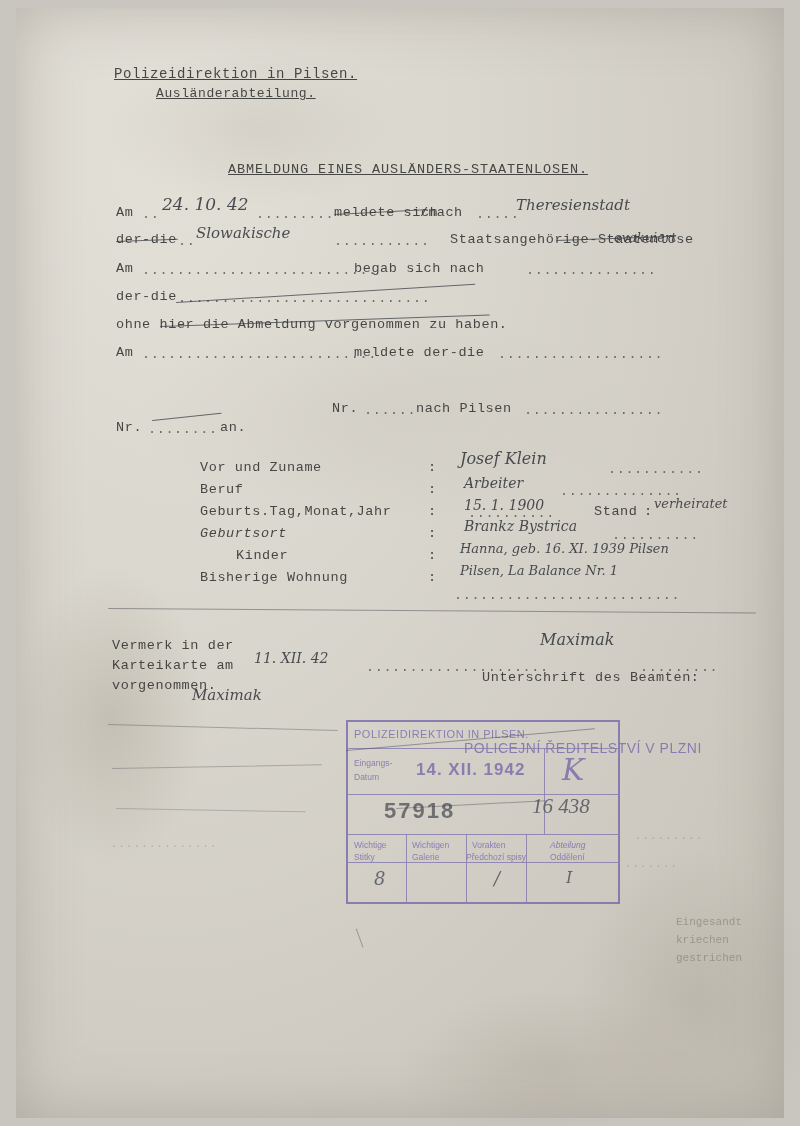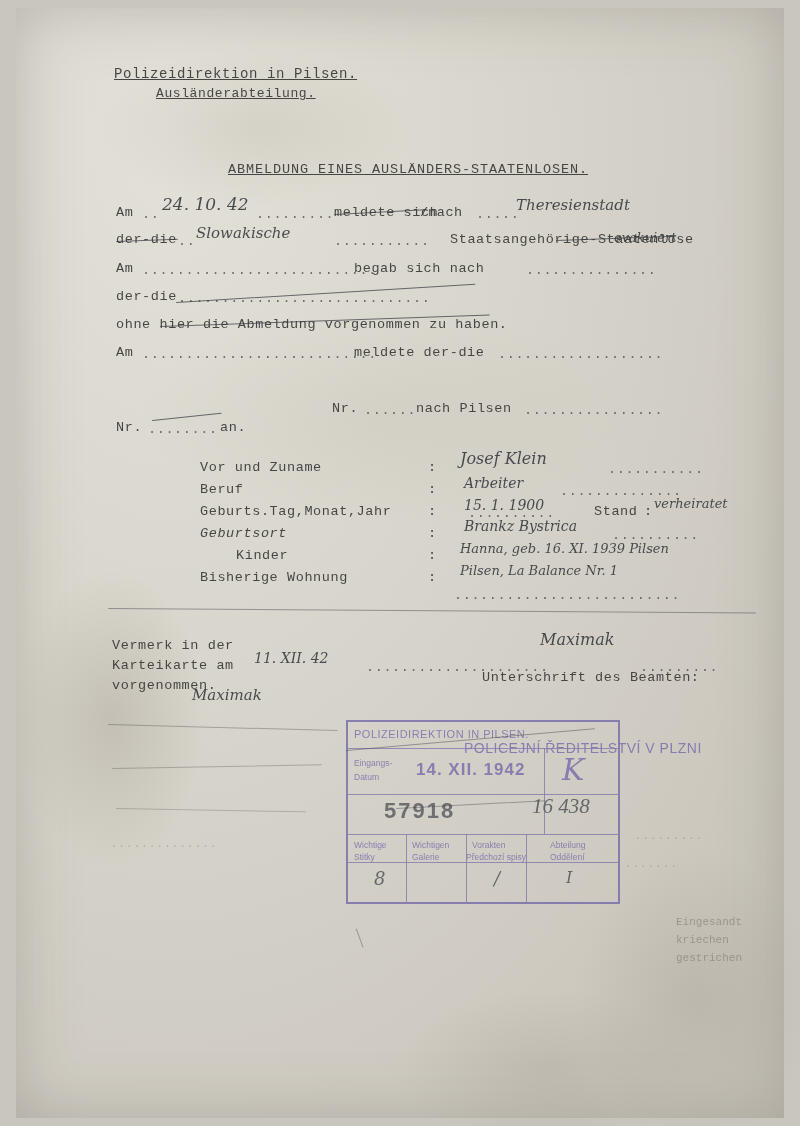--- a/index.html
+++ b/index.html
@@ -255,21 +255,21 @@
 
       <div class="stxt stamp-num" style="left:36px; top:76px;">57918</div>
       <div class="stxt" style="left:184px; top:72px; font-size:21px; font-family:Liberation Serif, serif; font-style:italic; color:#3a3f48;">16 438</div>
 
       <div class="stxt stamp-cell" style="left:6px; top:118px;">Wichtige</div>
       <div class="stxt stamp-cell" style="left:6px; top:130px;">Stitky</div>
       <div class="stxt stamp-cell" style="left:64px; top:118px;">Wichtigen</div>
       <div class="stxt stamp-cell" style="left:64px; top:130px;">Galerie</div>
       <div class="stxt stamp-cell" style="left:124px; top:118px;">Vorakten</div>
       <div class="stxt stamp-cell" style="left:118px; top:130px;">Předchozí spisy</div>
-      <div class="stxt stamp-cell" style="left:202px; top:118px;">Abteilung</div>
+      <div class="stxt stamp-cell" style="left:202px; top:118px;font-style:italic;">Abteilung</div>
       <div class="stxt stamp-cell" style="left:202px; top:130px;">Oddělení</div>
 
       <div class="stxt" style="left:26px; top:146px; font-size:18px; font-family:'DejaVu Serif', serif; font-style:italic; color:#3a3f48;">8</div>
       <div class="stxt" style="left:146px; top:146px; font-size:18px; font-family:'DejaVu Serif', serif; font-style:italic; color:#3a3f48;">/</div>
       <div class="stxt" style="left:218px; top:146px; font-size:16px; font-family:'DejaVu Serif', serif; font-style:italic; color:#3a3f48;">I</div>
     </div>
 
     <div class="penline" style="left:330px; top:742px; width:250px; opacity:0.45; transform:rotate(-5deg);"></div>
     <div class="penline" style="left:380px; top:800px; width:150px; opacity:0.4; transform:rotate(-3deg);"></div>
 

